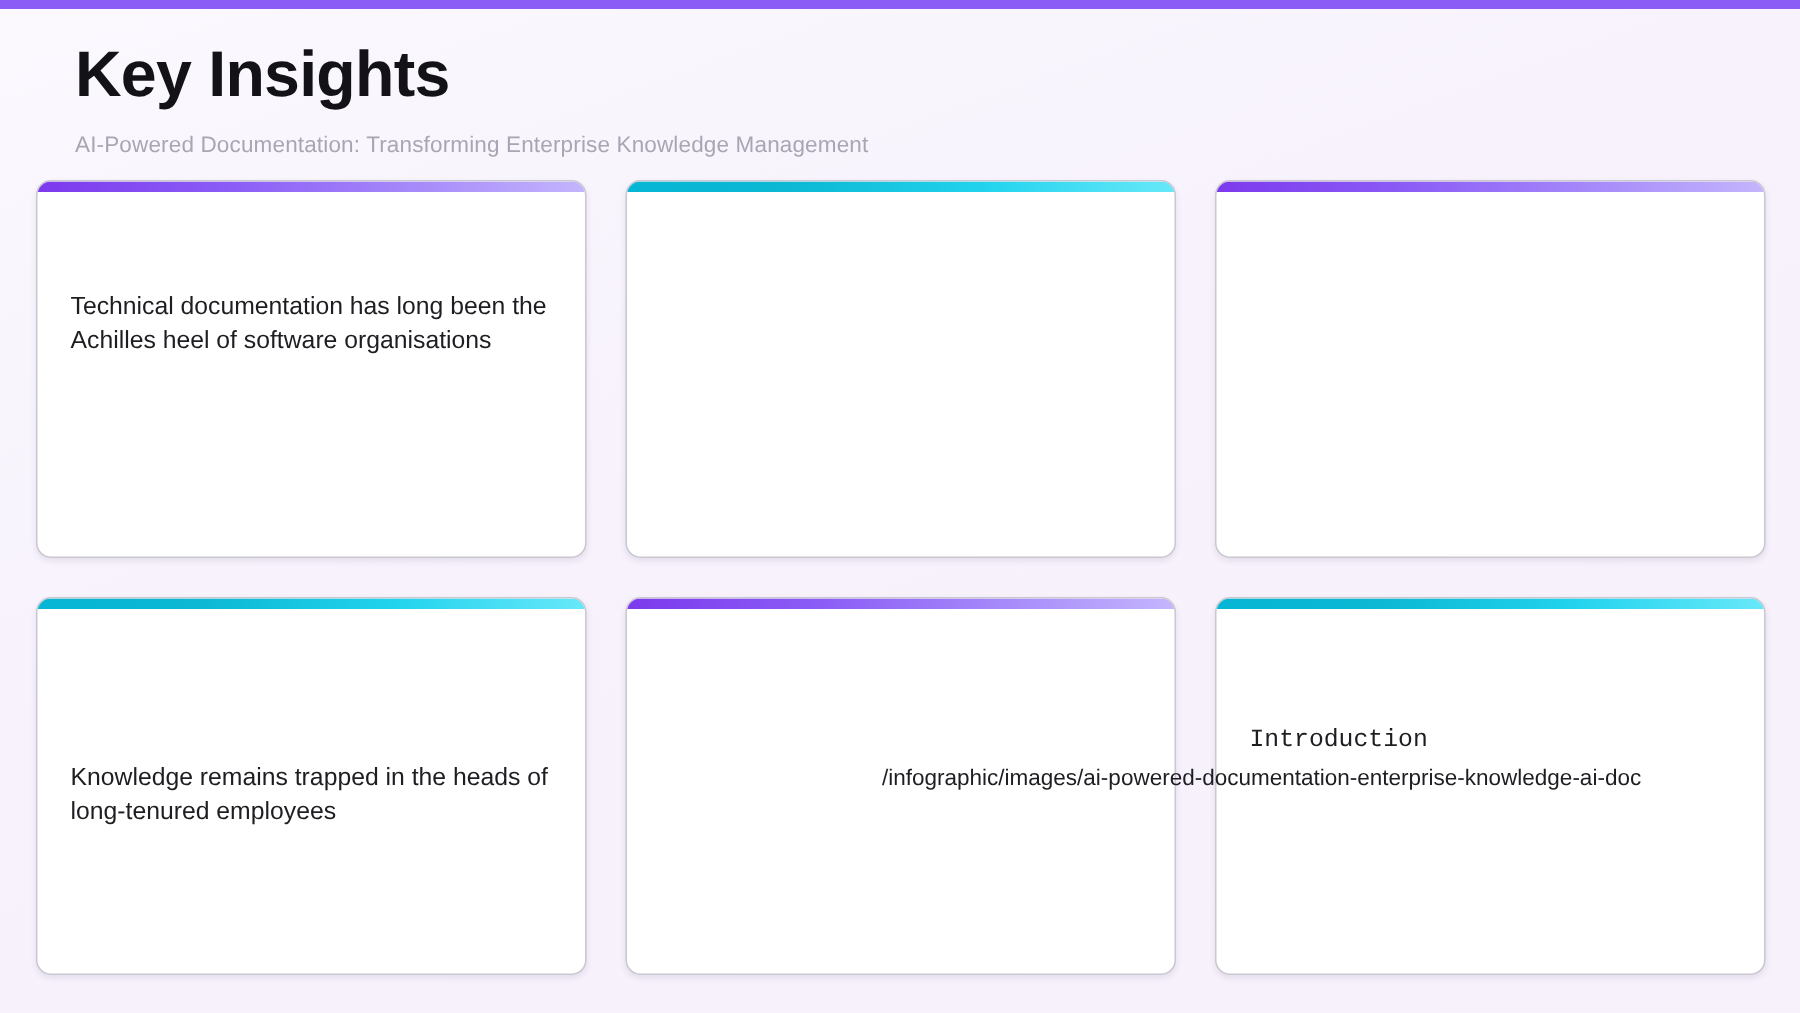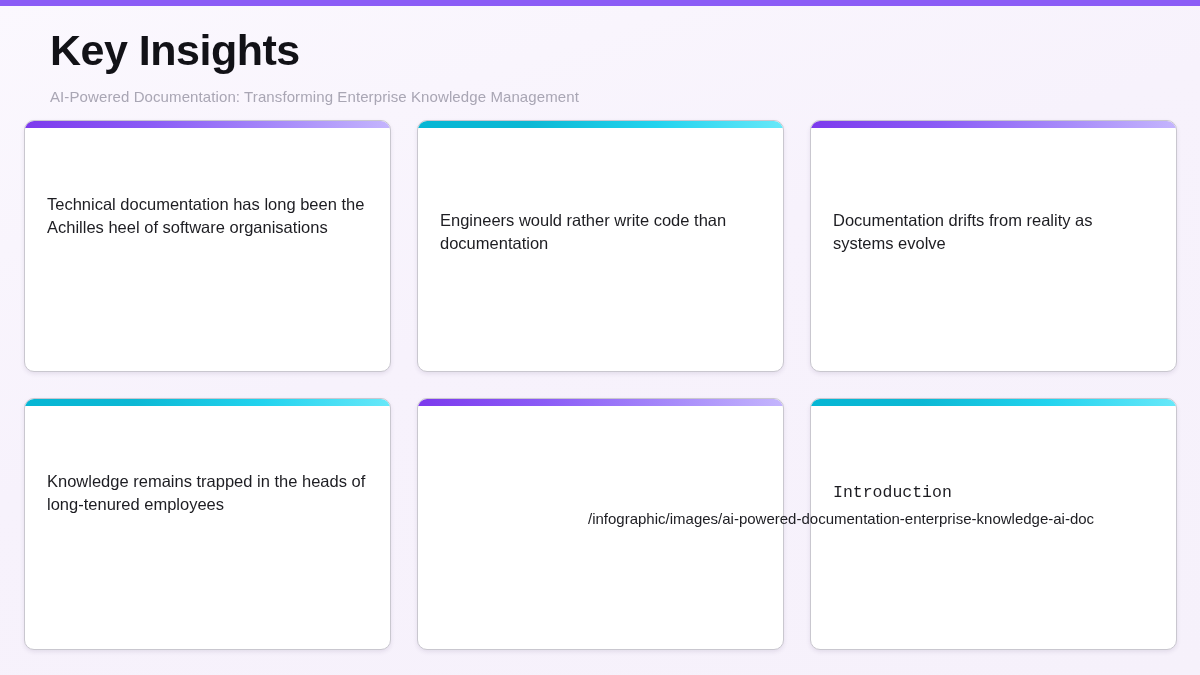--- a/index.html
+++ b/index.html
@@ -104,21 +104,21 @@
     font-size: 16.5px;
     line-height: 1.38;
     color: #1d1d22;
     padding: 0 22px;
     width: 100%;
   }
 
   .pad-a  { margin-top: 72px; }
   .pad-b  { margin-top: 88px; }
   .pad-c  { margin-top: 88px; }
-  .pad-d  { margin-top: 71px; }
+  .pad-d  { margin-top: 108px; }
   .pad-e  { margin-top: 62px; }
   .pad-f  { margin-top: 83px; font-family: Liberation Mono, monospace; }
 
   
   #overlay-url {
     position: absolute;
     top: 509px;
     left: 588px;
     font-size: 15px;
     line-height: 1.38;
@@ -141,26 +141,24 @@
 
   <div id="card-grid">
 
     <div class="insight-card">
       <div class="card-accent accent-purple"></div>
       <div class="card-text pad-a">Technical documentation has long been the Achilles heel of software organisations</div>
     </div>
 
     <div class="insight-card">
       <div class="card-accent accent-teal"></div>
-      <div class="card-text pad-b">Engineers would rather write code than documentation</div>
     </div>
 
     <div class="insight-card">
       <div class="card-accent accent-purple"></div>
-      <div class="card-text pad-c">Documentation drifts from reality as systems evolve</div>
     </div>
 
     <div class="insight-card">
       <div class="card-accent accent-teal"></div>
       <div class="card-text pad-d">Knowledge remains trapped in the heads of long-tenured employees</div>
     </div>
 
     <div class="insight-card">
       <div class="card-accent accent-purple"></div>
     </div>

